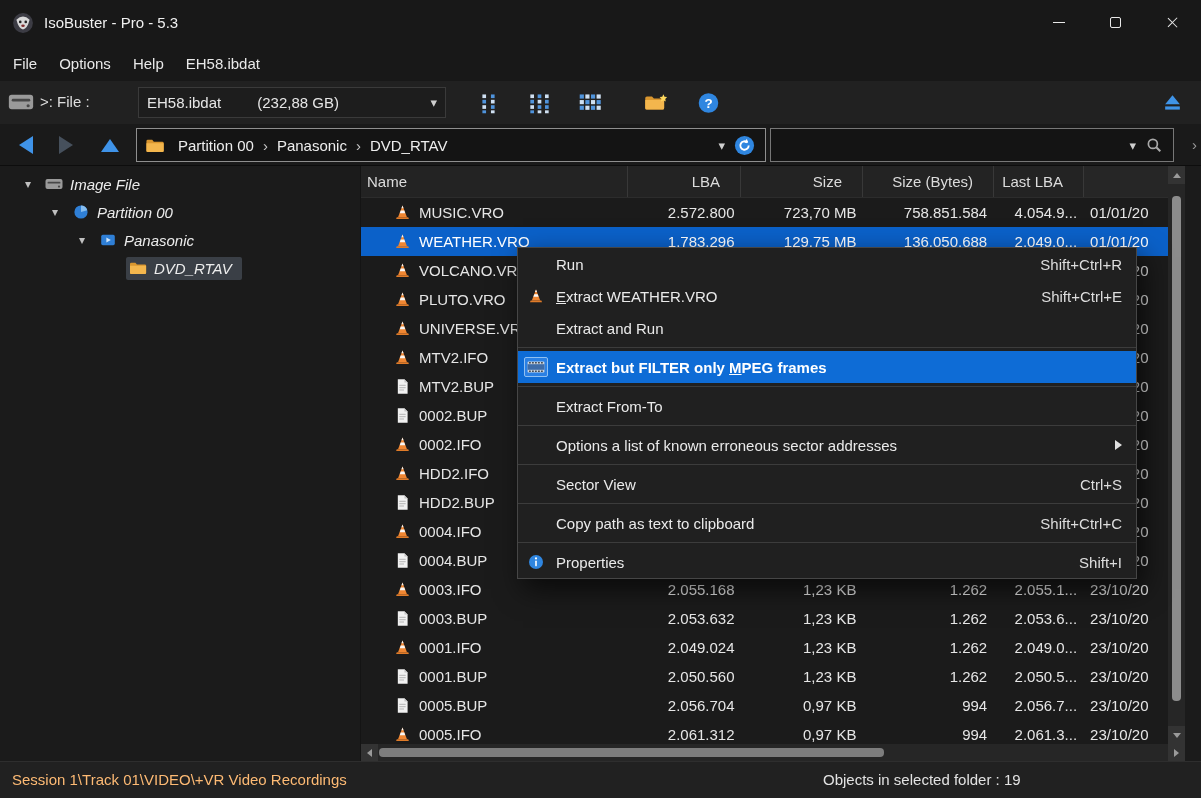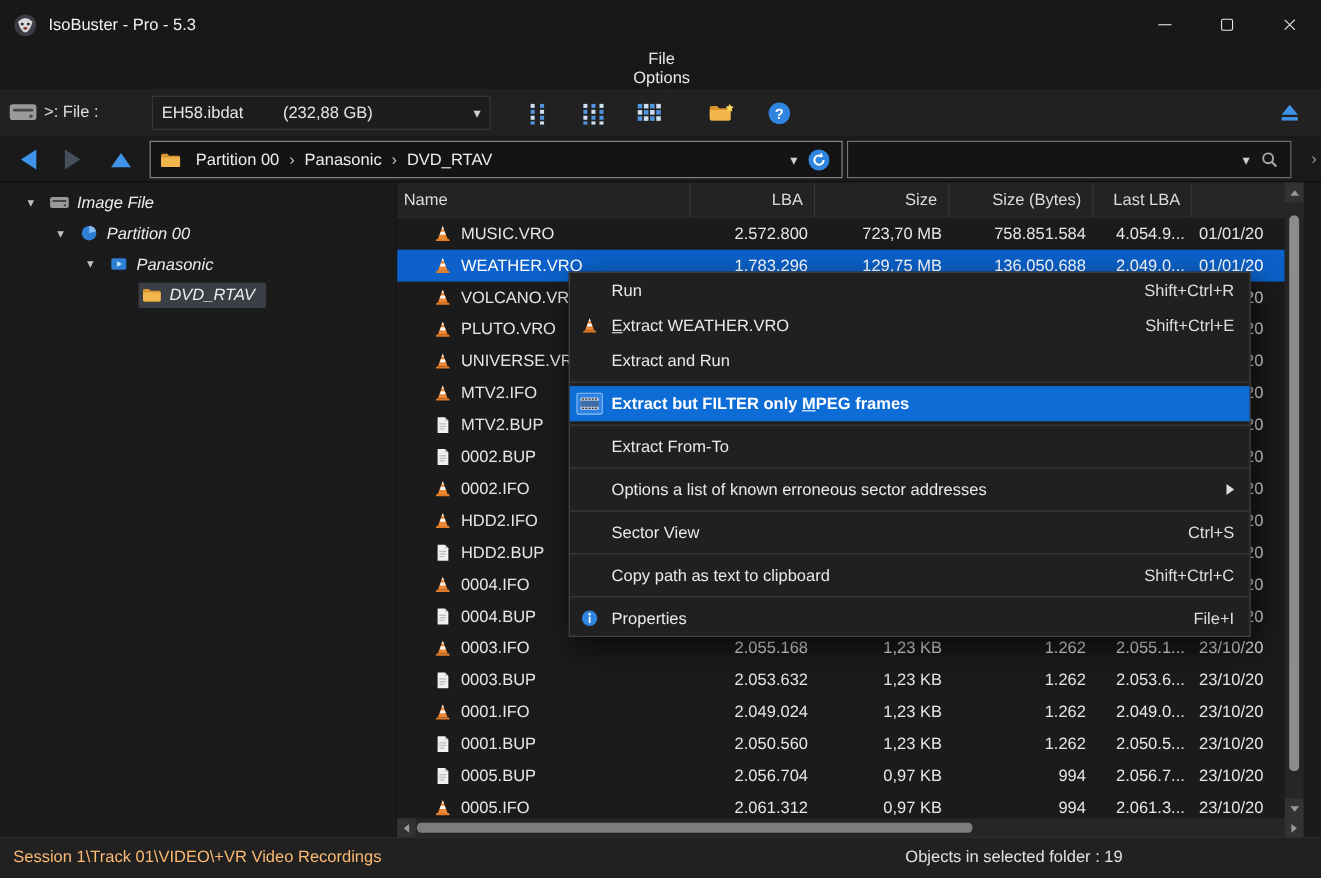--- a/index.html
+++ b/index.html
@@ -16,21 +16,21 @@
   .winbtn { width:57px; height:45px; display:flex; align-items:center; justify-content:center; }
   .g-min { width:12px; height:1px; background:#e8e8e8; }
   .g-max { width:11px; height:11px; border:1px solid #e8e8e8; border-radius:2px; }
   .g-close { position:relative; width:13px; height:13px; }
   .g-close::before,.g-close::after { content:""; position:absolute; left:6px; top:0;
     width:1.4px; height:13px; background:#e8e8e8; }
   .g-close::before { transform:rotate(45deg); } .g-close::after { transform:rotate(-45deg); }
 
   
   .menubar { position:absolute; left:0; top:45px; right:0; height:36px; background:#181818;
-    display:flex; align-items:center; padding-left:2px;flex-direction:column; }
+    display:flex; align-items:center; padding-left:2px; }
   .mb-item { padding:0 11px; color:#e8e8e8; }
 
   
   .toolbar { position:absolute; left:0; top:81px; right:0; height:43px; background:#212121; }
   .tb-drive { position:absolute; left:8px; top:11px; width:26px; height:20px; }
   .tb-label { position:absolute; left:40px; top:12px; color:#dfdfdf; white-space:nowrap; }
   .tb-combo { position:absolute; left:138px; top:6px; width:308px; height:31px;
     background:#1d1d1d; border:1px solid #3a3a3a; display:flex; align-items:center; padding:0 8px; }
   .tb-file { white-space:nowrap; }
   .tb-size { margin-left:36px; white-space:nowrap; }
@@ -81,21 +81,21 @@
   .tlabel { color:#ececec;font-style:italic; }
   .tsel { display:flex; align-items:center; background:#3a3f46; border-radius:2px; padding:3px 10px 3px 3px; }
   .tsel .ticon { margin-right:7px; }
 
   
   .filelist { position:absolute; left:360px; top:0; right:0; height:595px; border-left:1px solid #141414; }
   .listheader { position:absolute; left:0; top:0; right:16px; height:32px; background:#232323;
     border-bottom:1px solid #2c2c2c; display:flex; }
   .hcell { line-height:31px; color:#dcdcdc; border-right:1px solid #383838; overflow:hidden; white-space:nowrap; }
   .hcell.col0 { padding-left:6px; }
-  .hcell.col1,.hcell.col2,.hcell.col3,.hcell.col4 { text-align:right; padding-right:10px; }
+  .hcell.col1,.hcell.col2,.hcell.col3,.hcell.col4 { text-align:right; padding-right:20px; }
   .hcell.col5 { flex:1; border-right:none; background:#262626; }
   .col0 { width:267px; } .col1 { width:113px; } .col2 { width:122px; }
   .col3 { width:131px; } .col4 { width:90px; } .col5 { width:85px; }
   .rows { position:absolute; left:0; top:32px; right:33px; height:546px; overflow:hidden; }
   .listrow { height:29px; display:flex; align-items:center; }
   .listrow.selected { background:#0b61c9; color:#fff; }
   .cell { overflow:hidden; white-space:nowrap; }
   .namecell { display:flex; align-items:center; padding-left:33px; }
   .ficon { width:17px; height:17px; margin-right:8px; flex:0 0 auto; }
   .cell.num { text-align:right; padding-right:6px; }
@@ -818,17 +818,17 @@
       <div class="menu-sep"></div>
       <div class="menu-item">
         <span class="mi-icon" data-icon="info">
           <svg viewBox="0 0 16 16">
             <circle cx="8" cy="8" r="7" fill="#2f86e0"></circle>
             <circle cx="8" cy="4.4" r="1.1" fill="#fff"></circle>
             <rect x="7.2" y="6.4" width="1.6" height="6" rx="0.8" fill="#fff"></rect>
           </svg>
         </span>
         <span class="mi-label">Properties</span>
-        <span class="mi-right">File+I</span>
+        <span class="mi-right">Shift+I</span>
       </div>
     </div>
 
 </div>
 
 </body></html>

